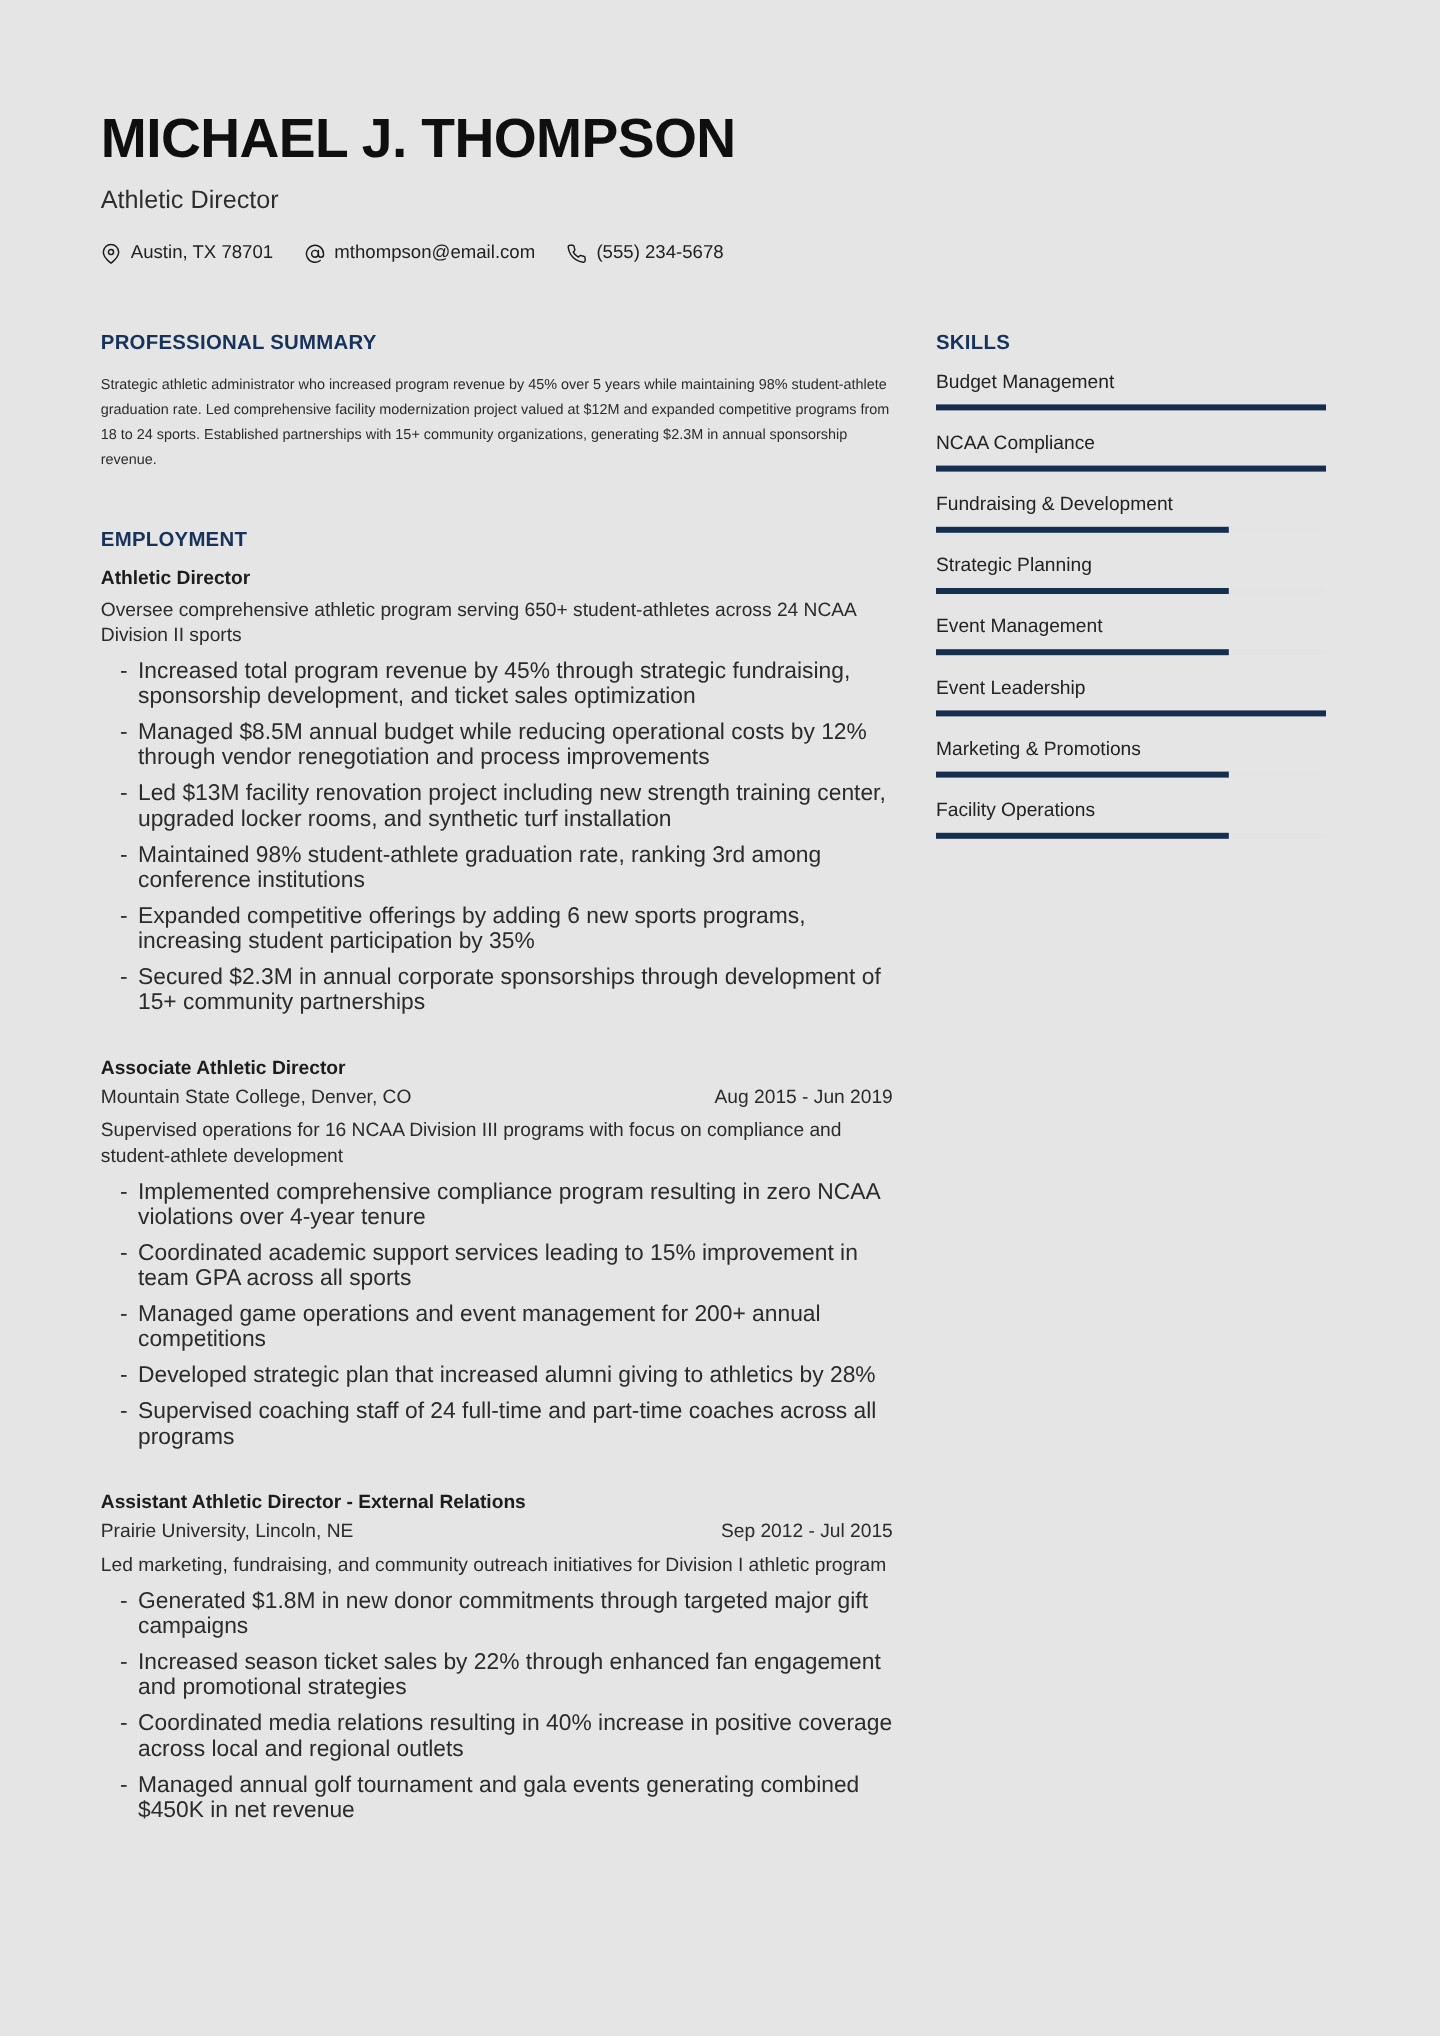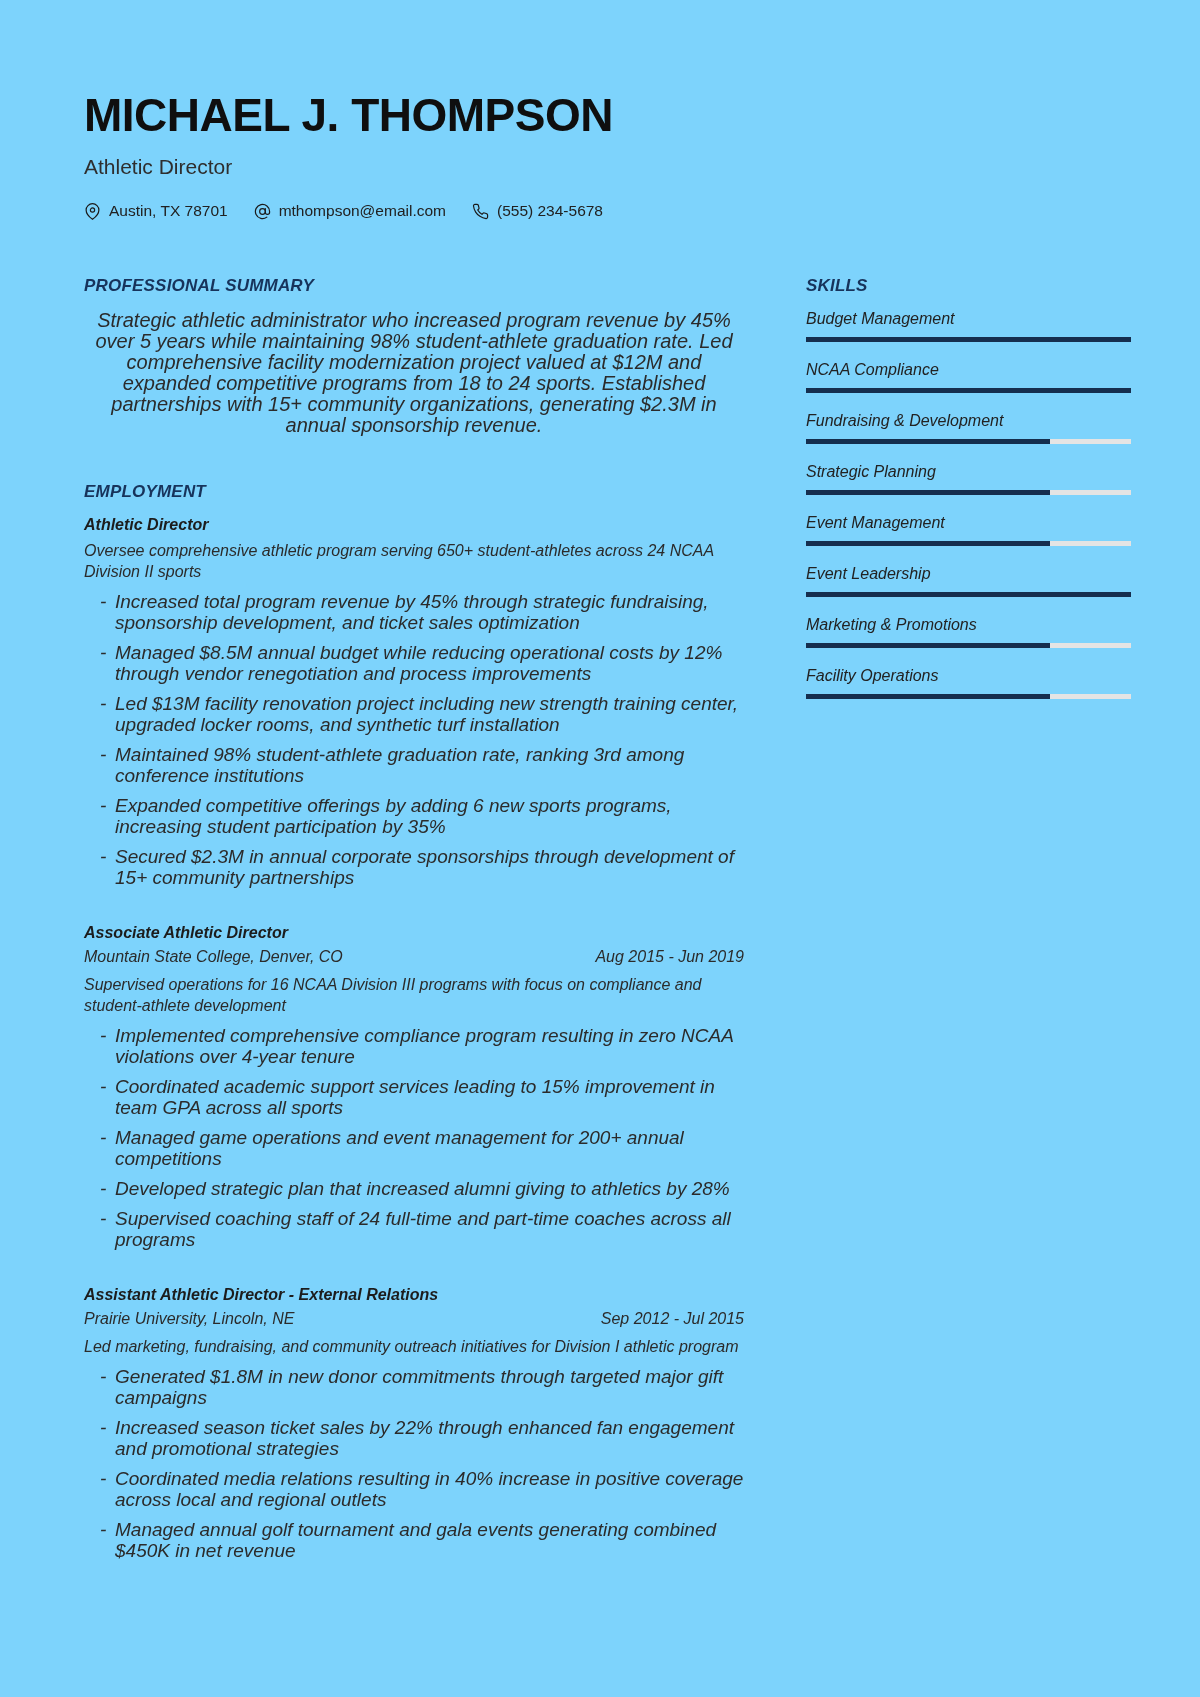--- a/index.html
+++ b/index.html
@@ -6,21 +6,21 @@
   body {
     width: 1200px; height: 1697px;
     font-family: "Liberation Sans", sans-serif;
     color: #2b2b2b;
     overflow: hidden;
   }
   .page {
     box-sizing: border-box;
     width: 1200px; height: 1697px;
     padding: 92px 81px 0 84px;
-    background: #7dd3fc;
+    background: #e5e5e5;
   }
   
   .name {
     margin: 0;
     font-size: 46px;
     font-weight: 700;
     letter-spacing: -0.5px;
     line-height: 1;
     color: #0f0f0f;
   }
@@ -41,38 +41,36 @@
   .icon-svg {
     width: 17px; height: 17px;
     stroke: #1b1b1b; fill: none;
     stroke-width: 1.7; stroke-linecap: round; stroke-linejoin: round;
     flex: 0 0 auto;
   }
   
   .columns {
     display: grid;
     grid-template-columns: 660px 325px;
-    column-gap: 62px;
+    column-gap: 36px;
     margin-top: 56px;
     align-items: start;
-    font-style: italic;
   }
   .section-heading {
     margin: 0 0 14px 0;
     font-size: 17px;
     font-weight: 700;
     letter-spacing: 0.2px;
     color: #17335b;
   }
   .summary-text {
     margin: 0;
-    font-size: 20px;
+    font-size: 12px;
     line-height: 21px;
     color: #2b2b2b;
-    text-align: center;
   }
   .employment-section { margin-top: 46px; }
   .job { margin-top: 36px; }
   .job:first-of-type { margin-top: 0; }
   .job-title {
     margin: 0 0 6px 0;
     font-size: 16px;
     font-weight: 700;
     color: #1c1c1c;
   }

